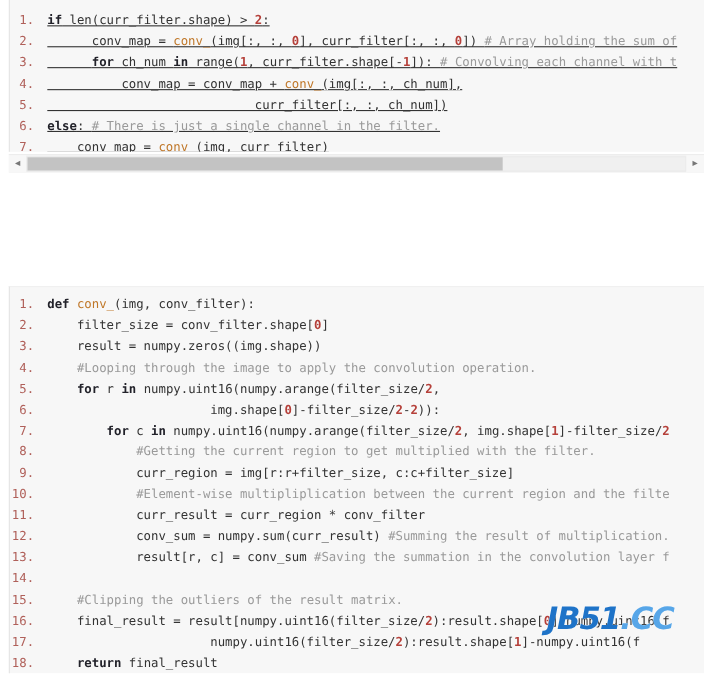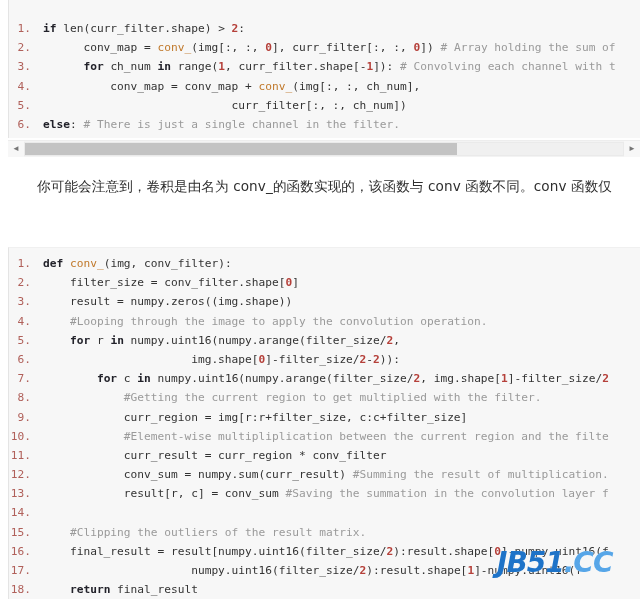--- a/index.html
+++ b/index.html
@@ -56,21 +56,21 @@
   .pl   { color: #333333; }
 
   
   #block-one {
     position: absolute;
     left: 8px;
     top: -2px;
     width: 632px;
     height: 140px;
   }
-  #block-one .code-lines { padding-top: 20px; }
+  #block-one .code-lines { padding-top: 10px; text-decoration: underline; }
 
   
   .hscroll {
     position: absolute;
     left: 8px;
     top: 140px;
     width: 632px;
     height: 17px;
     background: #f3f3f3;
     border-top: 1px solid #ededed;
@@ -120,21 +120,21 @@
     color: #2e2e2e;
     letter-spacing: 0.1px;
   }
   #paragraph .pline { white-space: pre; }
   #paragraph .indent { padding-left: 27px; }
 
   
   #block-two {
     position: absolute;
     left: 8px;
-    top: 247px;
+    top: 260px;
     width: 632px;
     height: 352px;
   }
   #block-two .code-lines { padding-top: 6px; }
 
   
   #watermark {
     position: absolute;
     left: 497px;
     top: 546px;
@@ -158,21 +158,20 @@
 </div>
 
 <div class="hscroll">
   <div class="arrow left">◄</div>
   <div class="track"></div>
   <div class="thumb"></div>
   <div class="arrow right">►</div>
 </div>
 
 <div id="paragraph">
-  <div class="pline indent">你可能会注意到，卷积是由名为 conv_的函数实现的，该函数与 conv 函数不同。conv 函数仅</div>
 </div>
 
 <div class="code-block" id="block-two">
   <div class="code-lines"><div class="code-line"><span class="ln">1.</span><span class="code-text"><span class="kw">def</span><span class="pl"> </span><span class="fn">conv_</span><span class="pl">(img, conv_filter):</span></span></div><div class="code-line"><span class="ln">2.</span><span class="code-text"><span class="pl">    filter_size = conv_filter.shape[</span><span class="num">0</span><span class="pl">]</span></span></div><div class="code-line"><span class="ln">3.</span><span class="code-text"><span class="pl">    result = numpy.zeros((img.shape))</span></span></div><div class="code-line"><span class="ln">4.</span><span class="code-text"><span class="pl">    </span><span class="cm">#Looping through the image to apply the convolution operation.</span></span></div><div class="code-line"><span class="ln">5.</span><span class="code-text"><span class="pl">    </span><span class="kw">for</span><span class="pl"> r </span><span class="kw">in</span><span class="pl"> numpy.uint16(numpy.arange(filter_size/</span><span class="num">2</span><span class="pl">,</span></span></div><div class="code-line"><span class="ln">6.</span><span class="code-text"><span class="pl">                      img.shape[</span><span class="num">0</span><span class="pl">]-filter_size/</span><span class="num">2</span><span class="pl">-</span><span class="num">2</span><span class="pl">)):</span></span></div><div class="code-line"><span class="ln">7.</span><span class="code-text"><span class="pl">        </span><span class="kw">for</span><span class="pl"> c </span><span class="kw">in</span><span class="pl"> numpy.uint16(numpy.arange(filter_size/</span><span class="num">2</span><span class="pl">, img.shape[</span><span class="num">1</span><span class="pl">]-filter_size/</span><span class="num">2</span></span></div><div class="code-line"><span class="ln">8.</span><span class="code-text"><span class="pl">            </span><span class="cm">#Getting the current region to get multiplied with the filter.</span></span></div><div class="code-line"><span class="ln">9.</span><span class="code-text"><span class="pl">            curr_region = img[r:r+filter_size, c:c+filter_size]</span></span></div><div class="code-line"><span class="ln">10.</span><span class="code-text"><span class="pl">            </span><span class="cm">#Element-wise multipliplication between the current region and the filte</span></span></div><div class="code-line"><span class="ln">11.</span><span class="code-text"><span class="pl">            curr_result = curr_region * conv_filter</span></span></div><div class="code-line"><span class="ln">12.</span><span class="code-text"><span class="pl">            conv_sum = numpy.sum(curr_result) </span><span class="cm">#Summing the result of multiplication.</span></span></div><div class="code-line"><span class="ln">13.</span><span class="code-text"><span class="pl">            result[r, c] = conv_sum </span><span class="cm">#Saving the summation in the convolution layer f</span></span></div><div class="code-line"><span class="ln">14.</span><span class="code-text"><span class="pl"></span></span></div><div class="code-line"><span class="ln">15.</span><span class="code-text"><span class="pl">    </span><span class="cm">#Clipping the outliers of the result matrix.</span></span></div><div class="code-line"><span class="ln">16.</span><span class="code-text"><span class="pl">    final_result = result[numpy.uint16(filter_size/</span><span class="num">2</span><span class="pl">):result.shape[</span><span class="num">0</span><span class="pl">]-numpy.uint16(f</span></span></div><div class="code-line"><span class="ln">17.</span><span class="code-text"><span class="pl">                      numpy.uint16(filter_size/</span><span class="num">2</span><span class="pl">):result.shape[</span><span class="num">1</span><span class="pl">]-numpy.uint16(f</span></span></div><div class="code-line"><span class="ln">18.</span><span class="code-text"><span class="pl">    </span><span class="kw">return</span><span class="pl"> final_result</span></span></div></div>
 </div>
 
 <div id="watermark">
   <span>JB51</span><span class="lite">.CC</span>
 </div>
 

